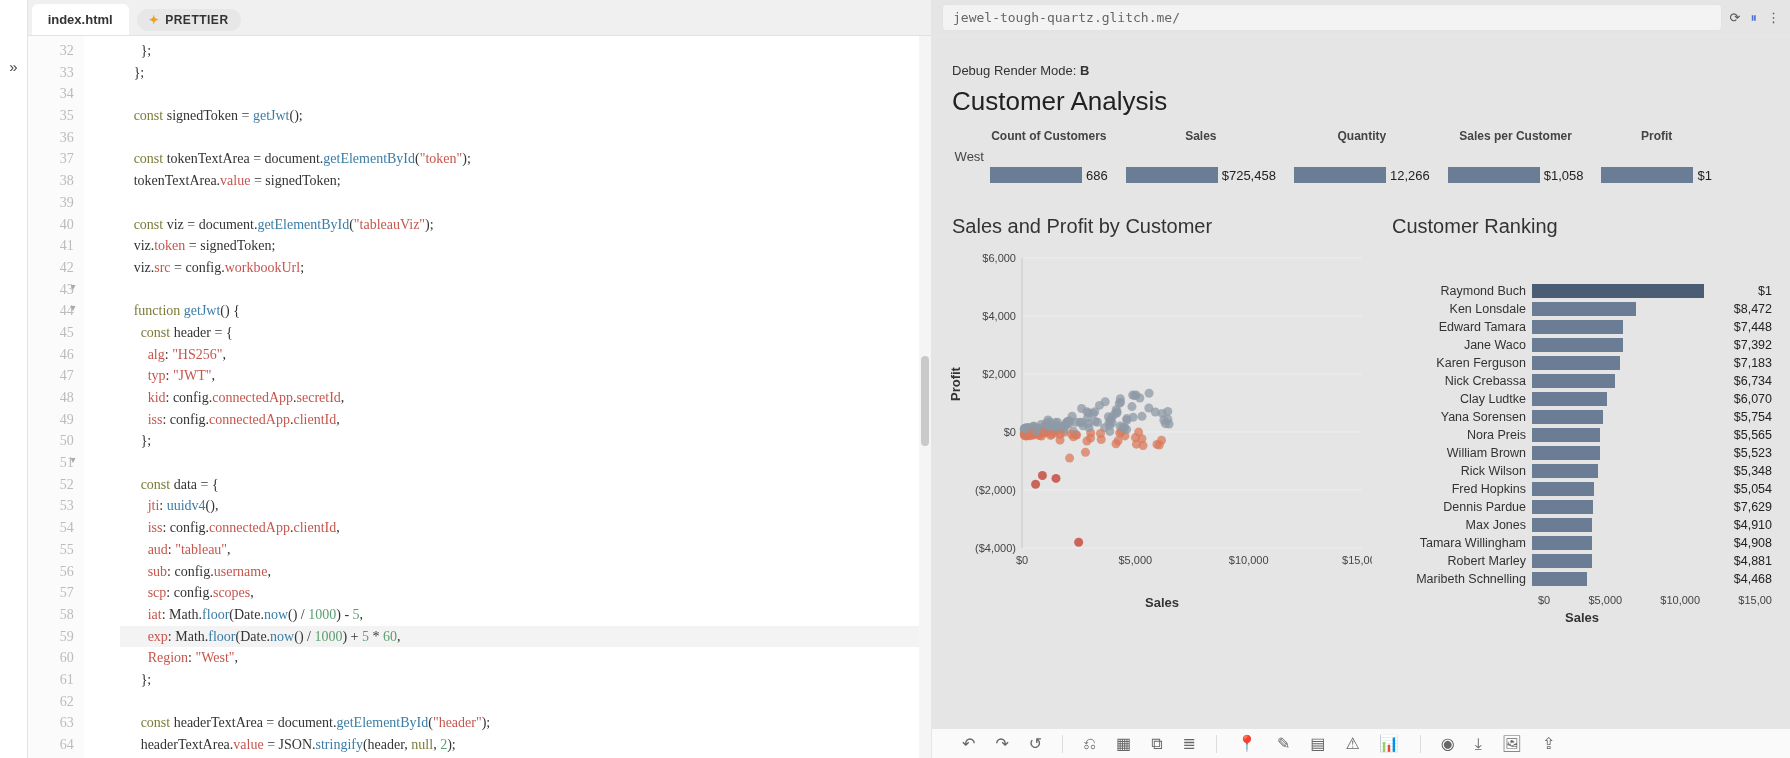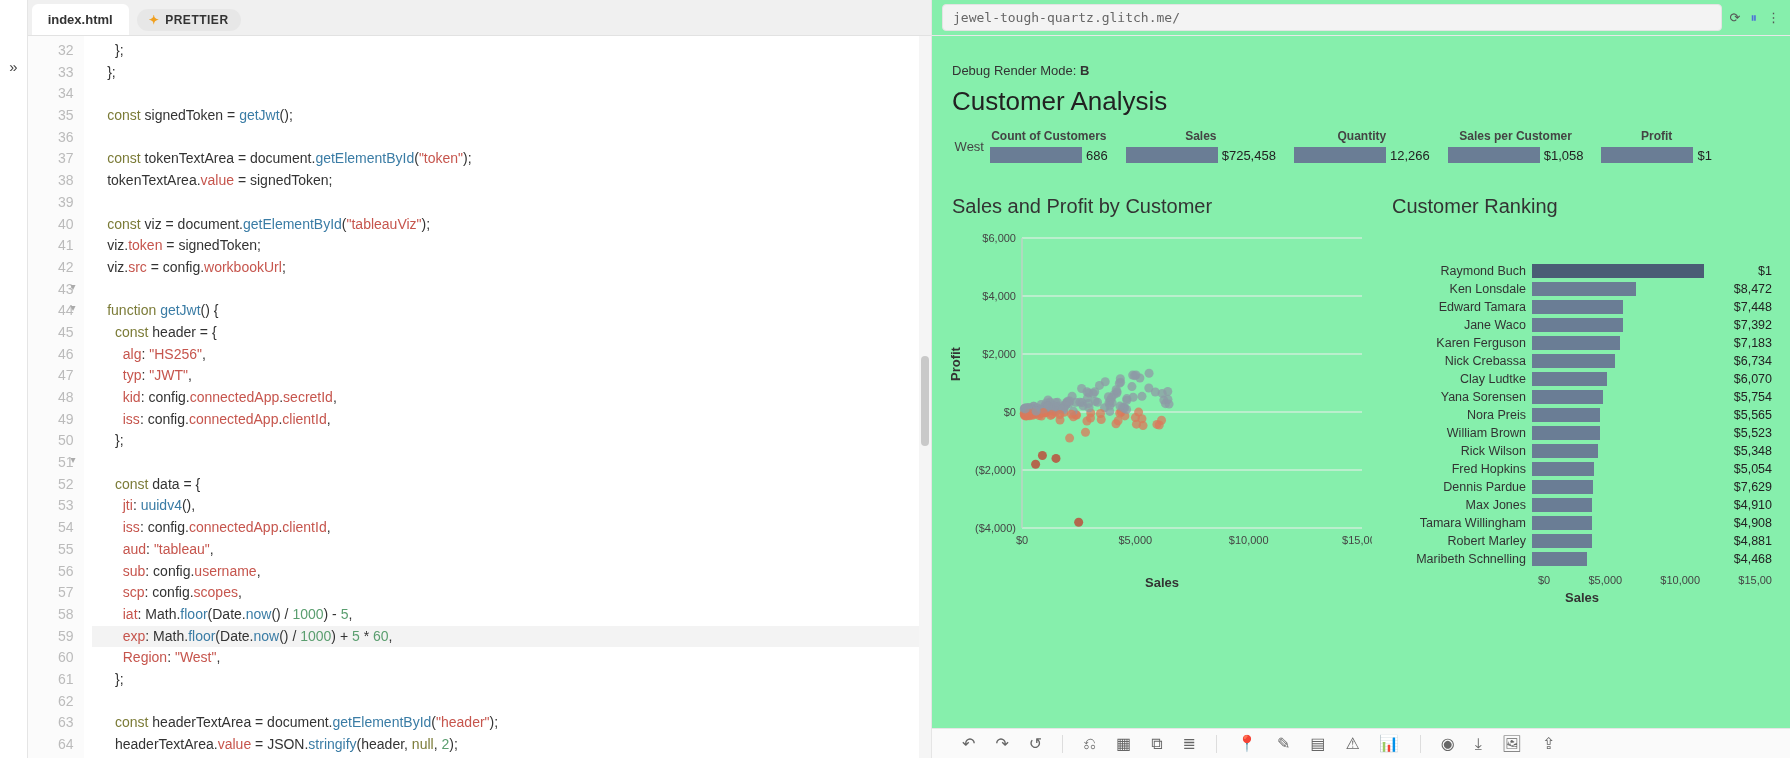--- a/index.html
+++ b/index.html
@@ -61,23 +61,24 @@
     gap: 6px;
     margin-bottom: 4px;
     cursor: pointer;
   }
   .btn-prettier .spark { color: #f0a020; }
 
   .code-area {
     flex: 1;
     display: flex;
     overflow: hidden;
-    font-family: Liberation Sans, sans-serif;
+    font-family: Liberation Serif, serif;
     font-size: 14px;
     line-height: 1.55;
+    gap: 28px;
   }
   .gutter {
     width: 56px;
     text-align: right;
     color: #bbb;
     padding: 4px 10px 4px 4px;
     background: #fbfbfb;
     user-select: none;
   }
   .gutter div { height: 21.7px; position:relative; }
@@ -104,21 +105,21 @@
   .scrollbar-v .thumb{
     position:absolute; left:2px; right:2px; top:320px; height:90px; background:#c9c9c9; border-radius:4px;
   }
 
   
   .preview-pane {
     flex:1;
     display:flex;
     flex-direction:column;
     border-left:1px solid #e5e5e5;
-    background:#86efac;
+    background:#e5e5e5;
   }
   .addrbar{
     height:36px;
     display:flex;
     align-items:center;
     gap:8px;
     padding:4px 10px;
     border-bottom:1px solid #e8e8e8;
   }
   .addr-input{
@@ -147,21 +148,21 @@
   
   .metrics-row{
     display:flex;
     align-items:center;
     gap:0;
     font-size:13px;
     margin-bottom:32px;
   }
   .metrics-row .region-label{ width:38px; text-align:right; padding-right:6px; color:#444;}
   .metric{
-    display:flex; flex-direction:column; align-items:stretch; margin-right:18px;
+    display:flex; flex-direction:column; align-items:stretch; margin-right:18px;gap:20px;
   }
   .metric .hdr{ font-size:12px; color:#444; font-weight:600; margin-bottom:4px; text-align:center;}
   .metric .barwrap{ display:flex; align-items:center; gap:4px;}
   .metric .bar{ height:16px; background:#6a7d95; }
   .metric .val{ font-size:13px; color:#222; white-space:nowrap;text-align:right;}
 
   .charts-row{ display:flex; gap:10px;}
   .chart-col{ display:flex; flex-direction:column;}
   .chart-title{ font-size:20px; font-weight:500; margin-bottom:10px;}
 

